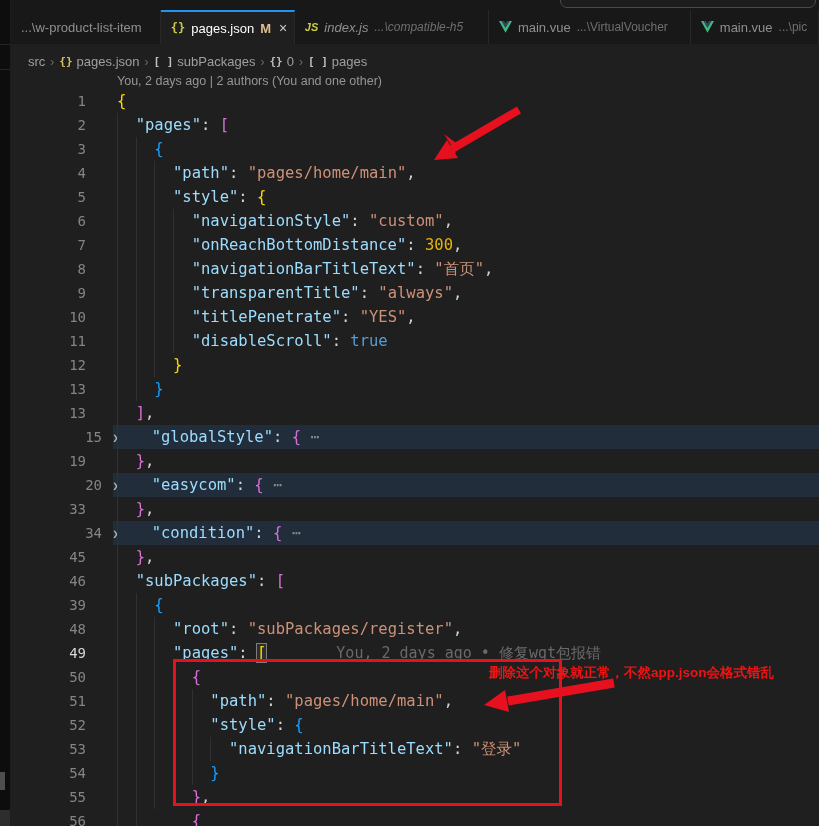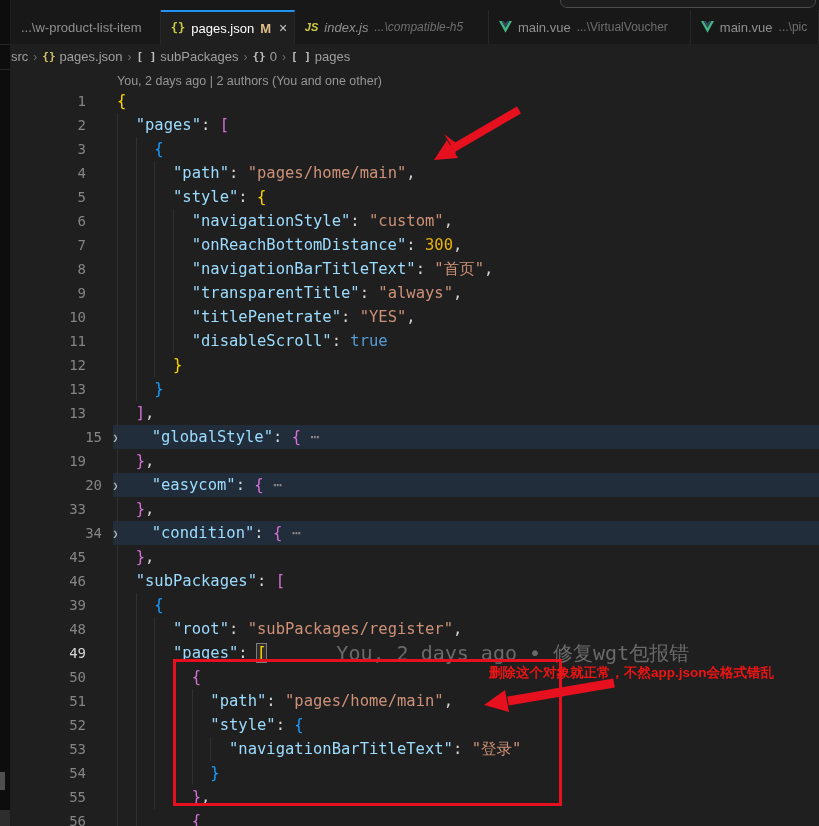--- a/index.html
+++ b/index.html
@@ -22,42 +22,42 @@
        font-size:13px;color:#8f8f8f;background:#181818;border-right:1px solid #282828;
        white-space:nowrap;overflow:hidden;cursor:pointer;}
   .tab.active{background:#1f1f1f;border-top:2px solid #2094f3;color:#ffffff;}
   .tab .dir{color:#6f6f6f;font-size:12px;}
   .tab.italic .fname,.tab.italic .dir{font-style:italic;}
   .ticon-json{color:#cbcb41;font-weight:bold;font-size:12px;font-family:"DejaVu Sans Mono",monospace;}
   .ticon-js{color:#cbcb41;font-weight:bold;font-style:italic;font-size:11px;}
   .badge-m{color:#e2c08d;font-weight:bold;}
   .tab-close{color:#cccccc;font-size:14px;margin-left:2px;}
   
-  .breadcrumb{display:flex;align-items:center;gap:5px;height:25px;background:#1f1f1f;
-              font-size:13px;color:#9f9f9f;white-space:nowrap;}
+  .breadcrumb{display:flex;align-items:flex-end;gap:5px;height:25px;background:#1f1f1f;
+              padding-left:17px;font-size:13px;color:#9f9f9f;white-space:nowrap;}
   .bc-sep{color:#6b6b6b;font-size:12px;}
   .bc-icon{font-family:"DejaVu Sans Mono",monospace;font-size:11px;font-weight:bold;}
   .bc-icon.yellow{color:#d8c268;} .bc-icon.gray{color:#c0c0c0;}
   
   .editor{position:absolute;top:69px;left:17px;width:808px;height:757px;background:#1f1f1f;
           font-family:"DejaVu Sans Mono","Liberation Mono",monospace;}
   .codelens{height:20px;padding-left:89px;font-family:"Liberation Sans",sans-serif;
             font-size:12.5px;color:#969696;display:flex;align-items:flex-end;line-height:15px;}
   .cline{height:24px;display:flex;align-items:center;font-size:15.5px;position:relative;}
   .cline.hl{background:linear-gradient(90deg,transparent 85px,#212d3a 85px);padding-left:16px;}
   .ln{width:58px;flex:none;text-align:right;color:#858585;font-size:14px;}
   .cline.cur .ln{color:#d7d7d7;}
   .foldcol{width:27px;flex:none;text-align:center;color:#b8b8b8;font-size:10px;}
   .ctext{white-space:pre;padding-left:4px;}
   .tk-k{color:#9cdcfe;} .tk-s{color:#ce9178;} .tk-n{color:#eab308;} .tk-kw{color:#569cd6;}
   .tk-pu{color:#d4d4d4;} .tk-pl{color:#d4d4d4;}
   .tk-b1{color:#ffd700;} .tk-b2{color:#d670d6;} .tk-b3{color:#179fff;}
   .tk-fold{color:#8a8a8a;}
   .match{outline:1px solid #7d7d7d;background:rgba(110,110,110,.20);}
-  .blame{color:#6a6a6a;margin-left:70px;font-size:20px;white-space:pre;}
+  .blame{color:#6a6a6a;margin-left:70px;font-size:15px;white-space:pre;}
   .guide{position:absolute;width:1px;background:#303034;z-index:0;}
   
   .red-rect{position:absolute;left:173px;top:659px;width:383px;height:141px;
             border:3px solid #e6101f;z-index:20;}
   .red-note{position:absolute;left:489px;top:664px;z-index:22;color:#ec1414;font-size:13.5px;
             font-weight:bold;white-space:nowrap;font-family:"Liberation Sans",sans-serif;}
   .overlay-svg{position:absolute;left:0;top:0;z-index:21;pointer-events:none;}
 </style>
 </head>
 <body>

